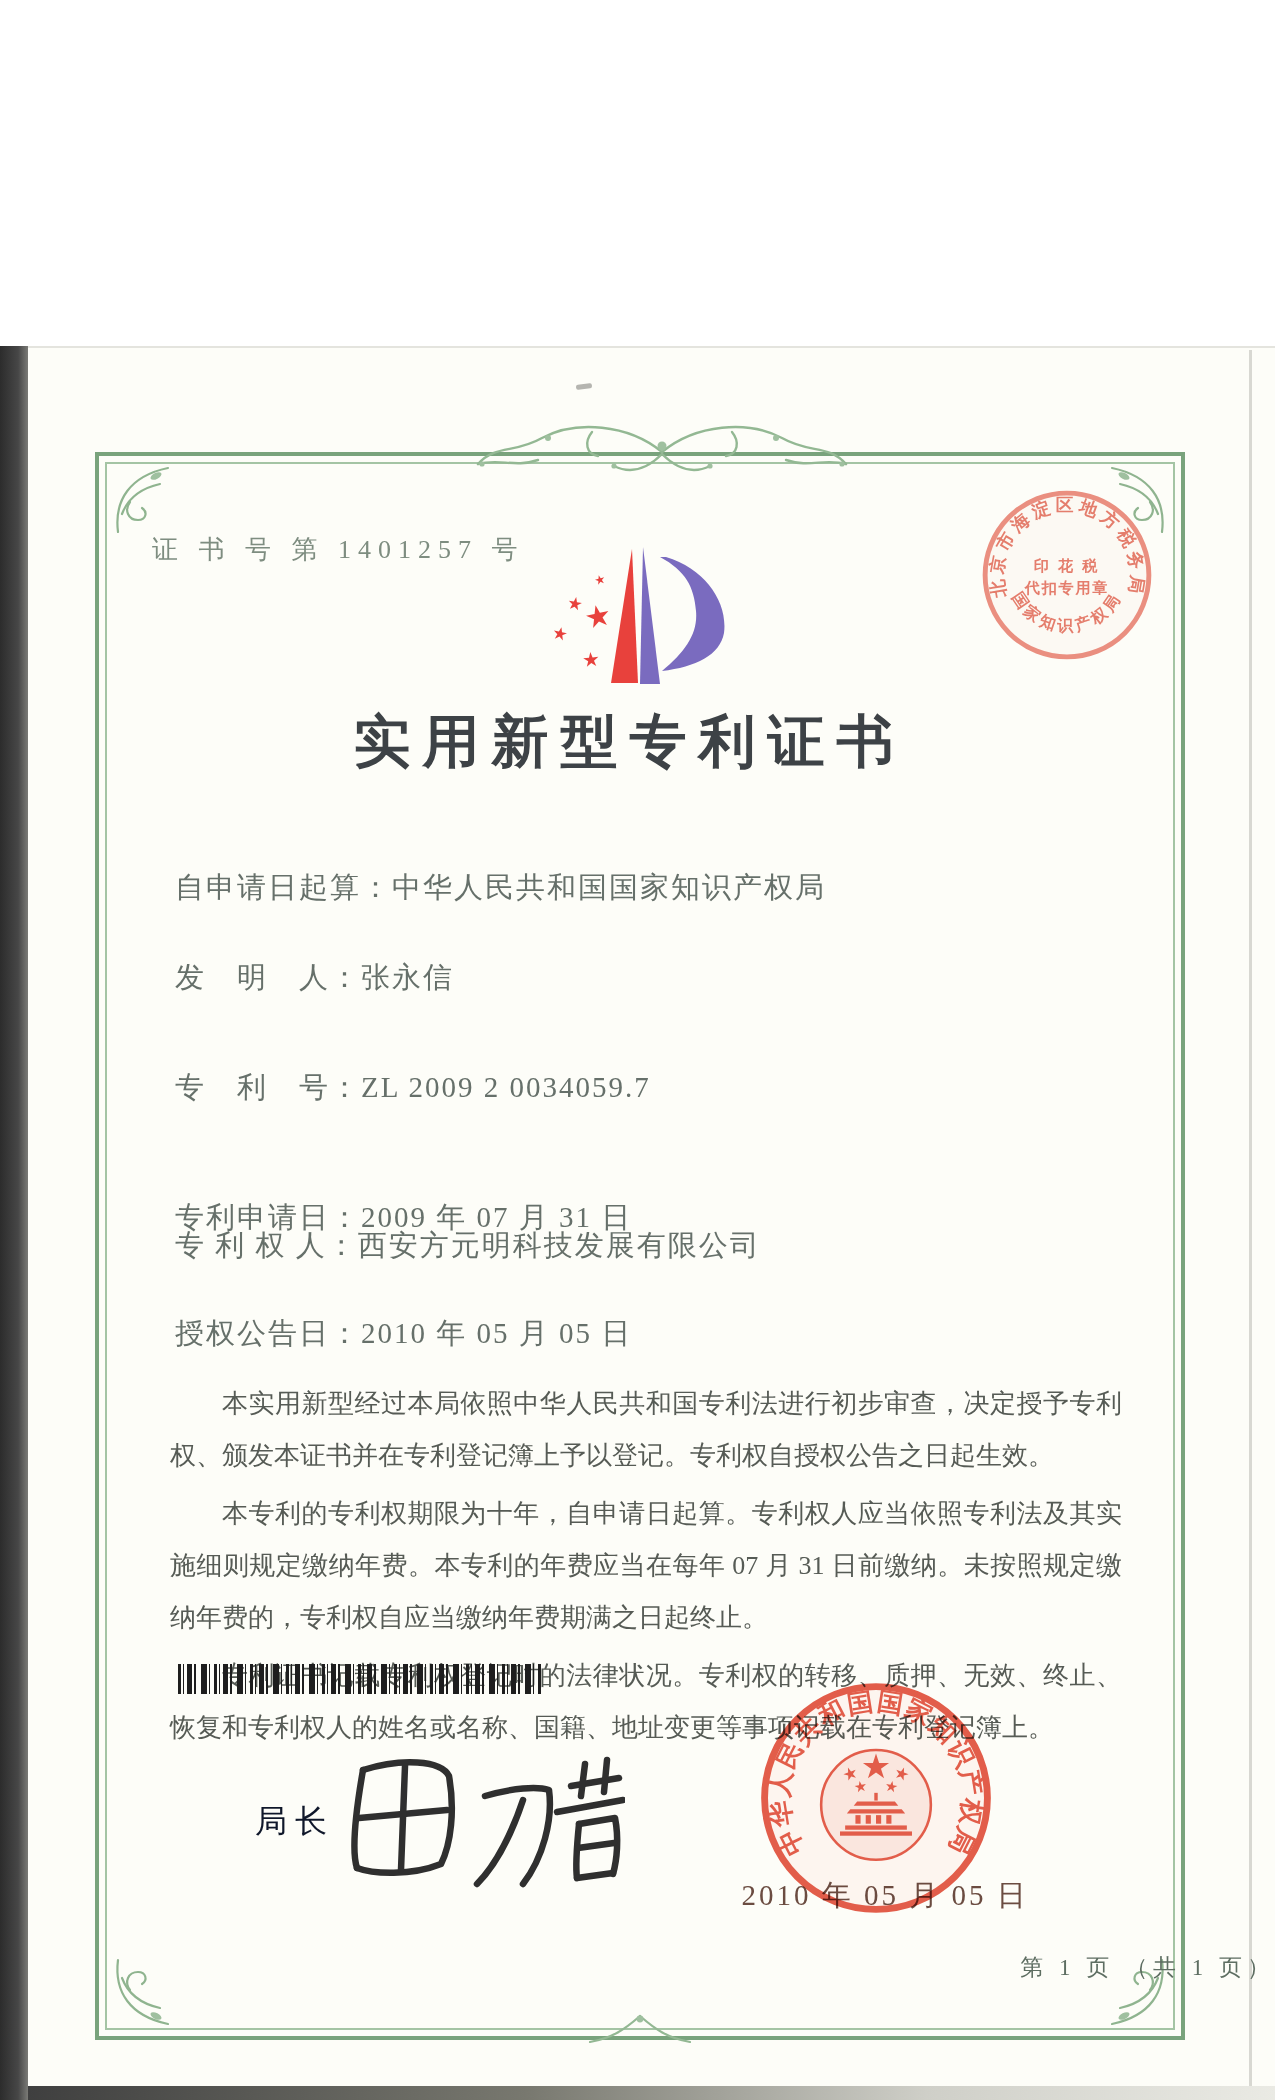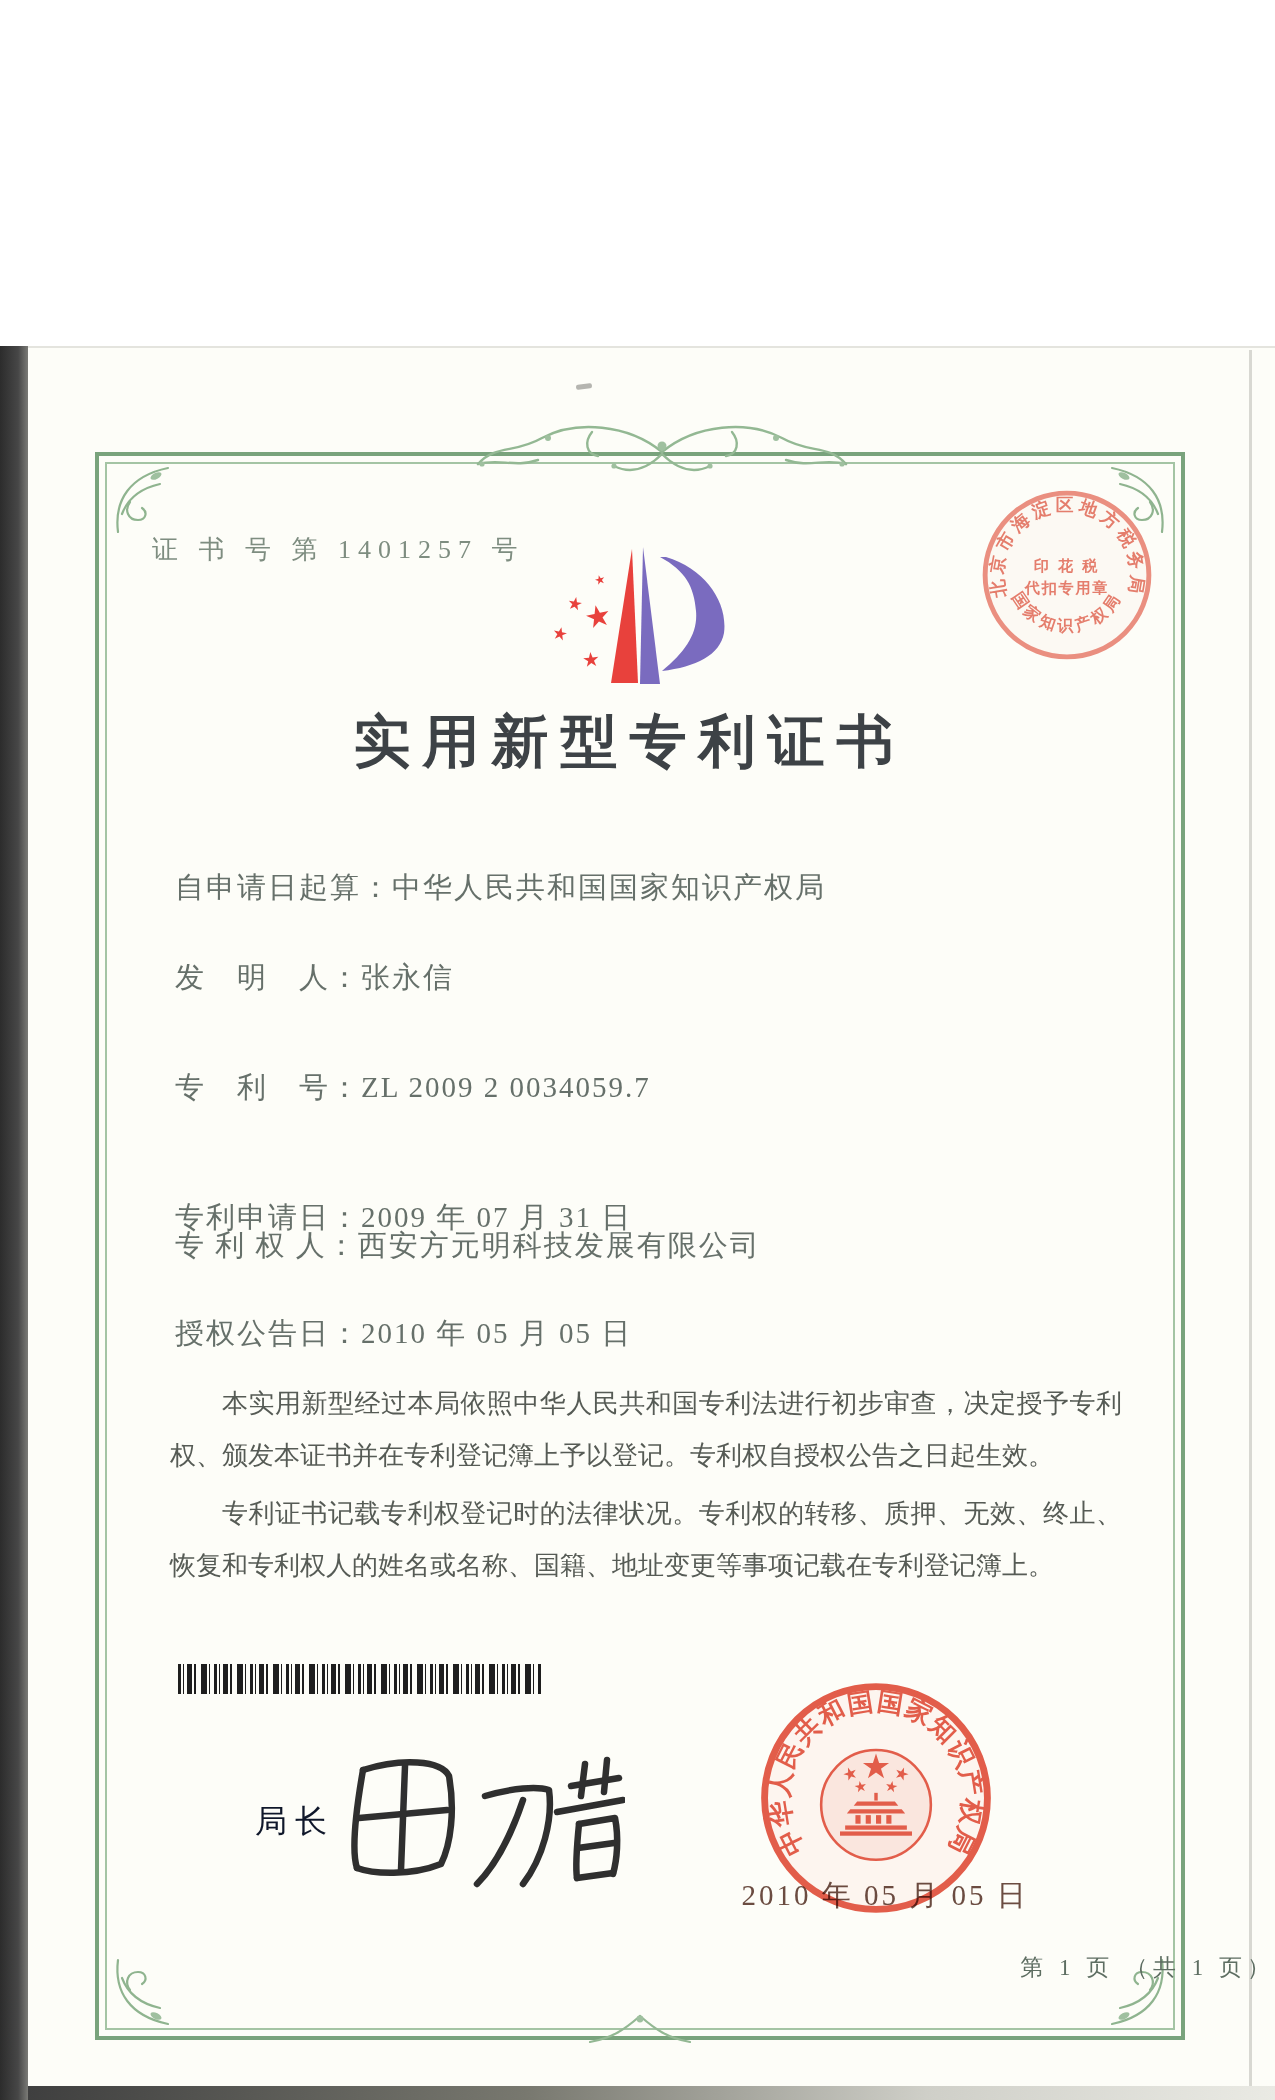--- a/index.html
+++ b/index.html
@@ -153,20 +153,21 @@
 
 <div class="abs field f0"><span>自申请日起算：</span><span>中华人民共和国国家知识产权局</span></div>
 <div class="abs field f1"><span>发　明　人：</span><span>张永信</span></div>
 <div class="abs field f2"><span>专　利　号：</span><span>ZL 2009 2 0034059.7</span></div>
 <div class="abs field f3"><span>专利申请日：</span><span>2009 年 07 月 31 日</span></div>
 <div class="abs field f4"><span>专 利 权 人：</span><span>西安方元明科技发展有限公司</span></div>
 <div class="abs field f5"><span>授权公告日：</span><span>2010 年 05 月 05 日</span></div>
 
 <div class="abs body-text">
   <p>本实用新型经过本局依照中华人民共和国专利法进行初步审查，决定授予专利权、颁发本证书并在专利登记簿上予以登记。专利权自授权公告之日起生效。</p>
+  <p>本专利的专利权期限为十年，自申请日起算。专利权人应当依照专利法及其实施细则规定缴纳年费。本专利的年费应当在每年 07 月 31 日前缴纳。未按照规定缴纳年费的，专利权自应当缴纳年费期满之日起终止。</p>
   <p>专利证书记载专利权登记时的法律状况。专利权的转移、质押、无效、终止、恢复和专利权人的姓名或名称、国籍、地址变更等事项记载在专利登记簿上。</p>
 </div>
 
 <div class="abs barcode"></div>
 
 <div class="abs sig-label">局长</div>
 <svg class="abs" style="left:335px;top:1752px" width="290" height="140" viewBox="0 0 290 140" role="img" aria-label="田力普">
   <g fill="none" stroke="#2f2f2f" stroke-width="6.5" stroke-linecap="round" stroke-linejoin="round">
 
     <path d="M28,18 C21,58 16,98 22,116"></path>

